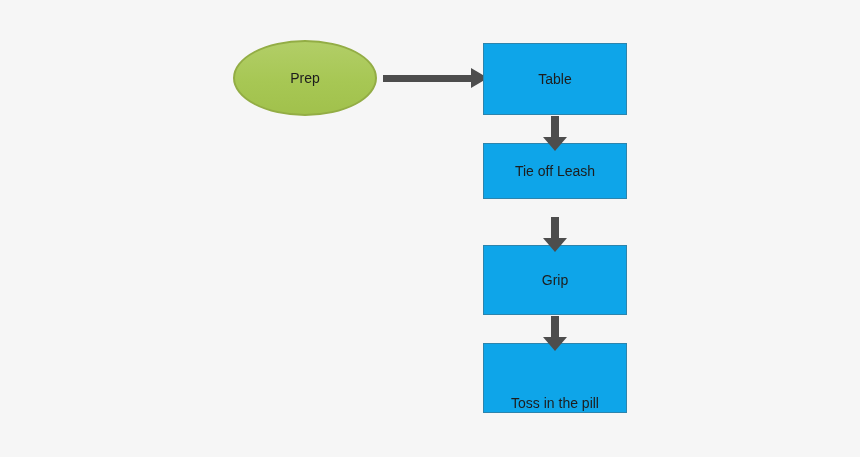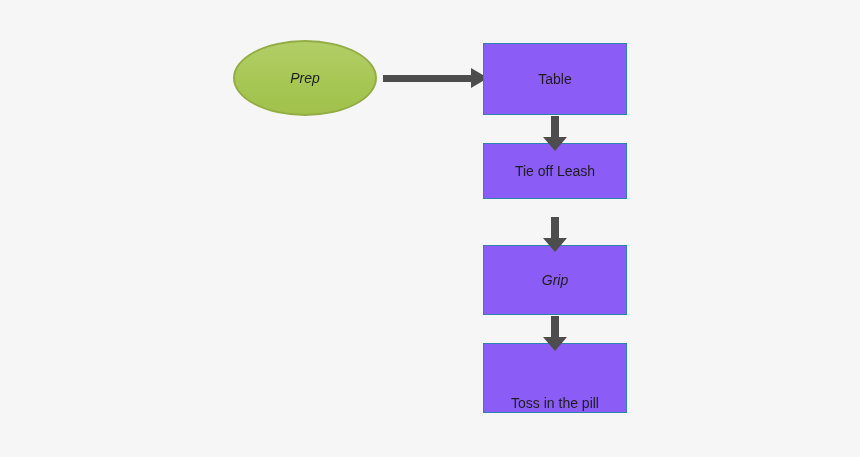--- a/index.html
+++ b/index.html
@@ -24,44 +24,43 @@
     top: 40px;
     width: 144px;
     height: 76px;
     border-radius: 50%;
     background: linear-gradient(180deg, #b2ce67 0%, #a7c754 55%, #a1c14c 100%);
     border: 2px solid #93ad45;
     box-sizing: border-box;
     display: flex;
     align-items: center;
     justify-content: center;
-    font-style: italic;
   }
   .node-label {
     color: #1d1d1d;
     font-size: 14px;
     line-height: 1.2;
     text-align: center;
     white-space: nowrap;
   }
   
   .process-box {
     position: absolute;
     left: 483px;
     width: 144px;
-    background: #8b5cf6;
+    background: #0ea5e9;
     border: 1px solid #2c84ad;
     box-sizing: border-box;
     display: flex;
     align-items: center;
     justify-content: center;
   }
   .box-table        { top: 43px;  height: 72px; }
   .box-tie          { top: 143px; height: 56px; justify-content: center; }
-  .box-grip         { top: 245px; height: 70px; font-style: italic; }
+  .box-grip         { top: 245px; height: 70px; }
   .box-toss         { top: 343px; height: 70px; align-items: flex-end; }
   
   .h-arrow-shaft {
     position: absolute;
     left: 383px;
     top: 75px;
     width: 88px;
     height: 7px;
     background: #4d4d4d;
   }

